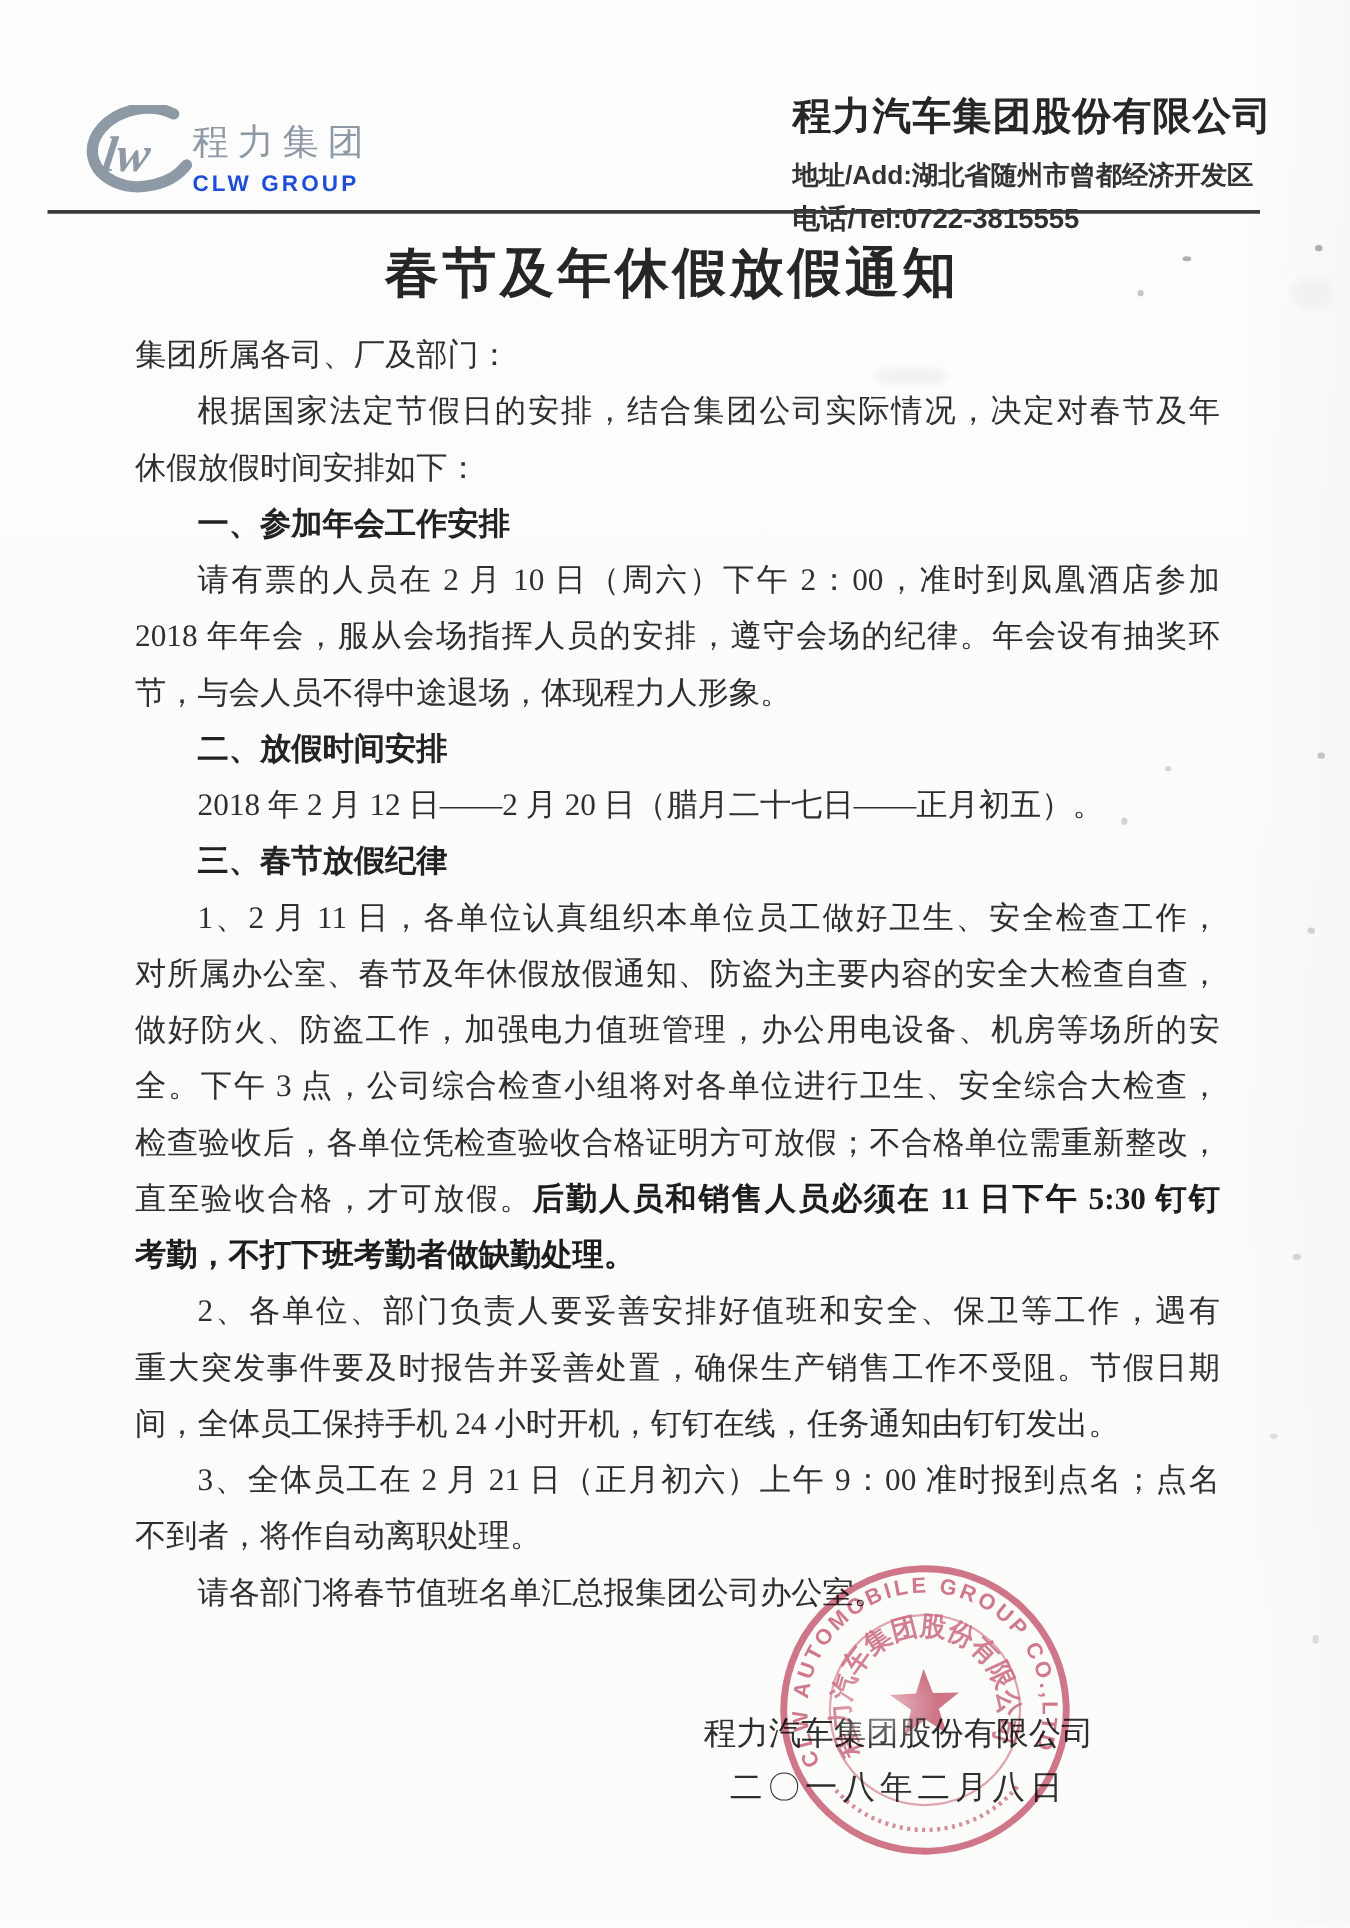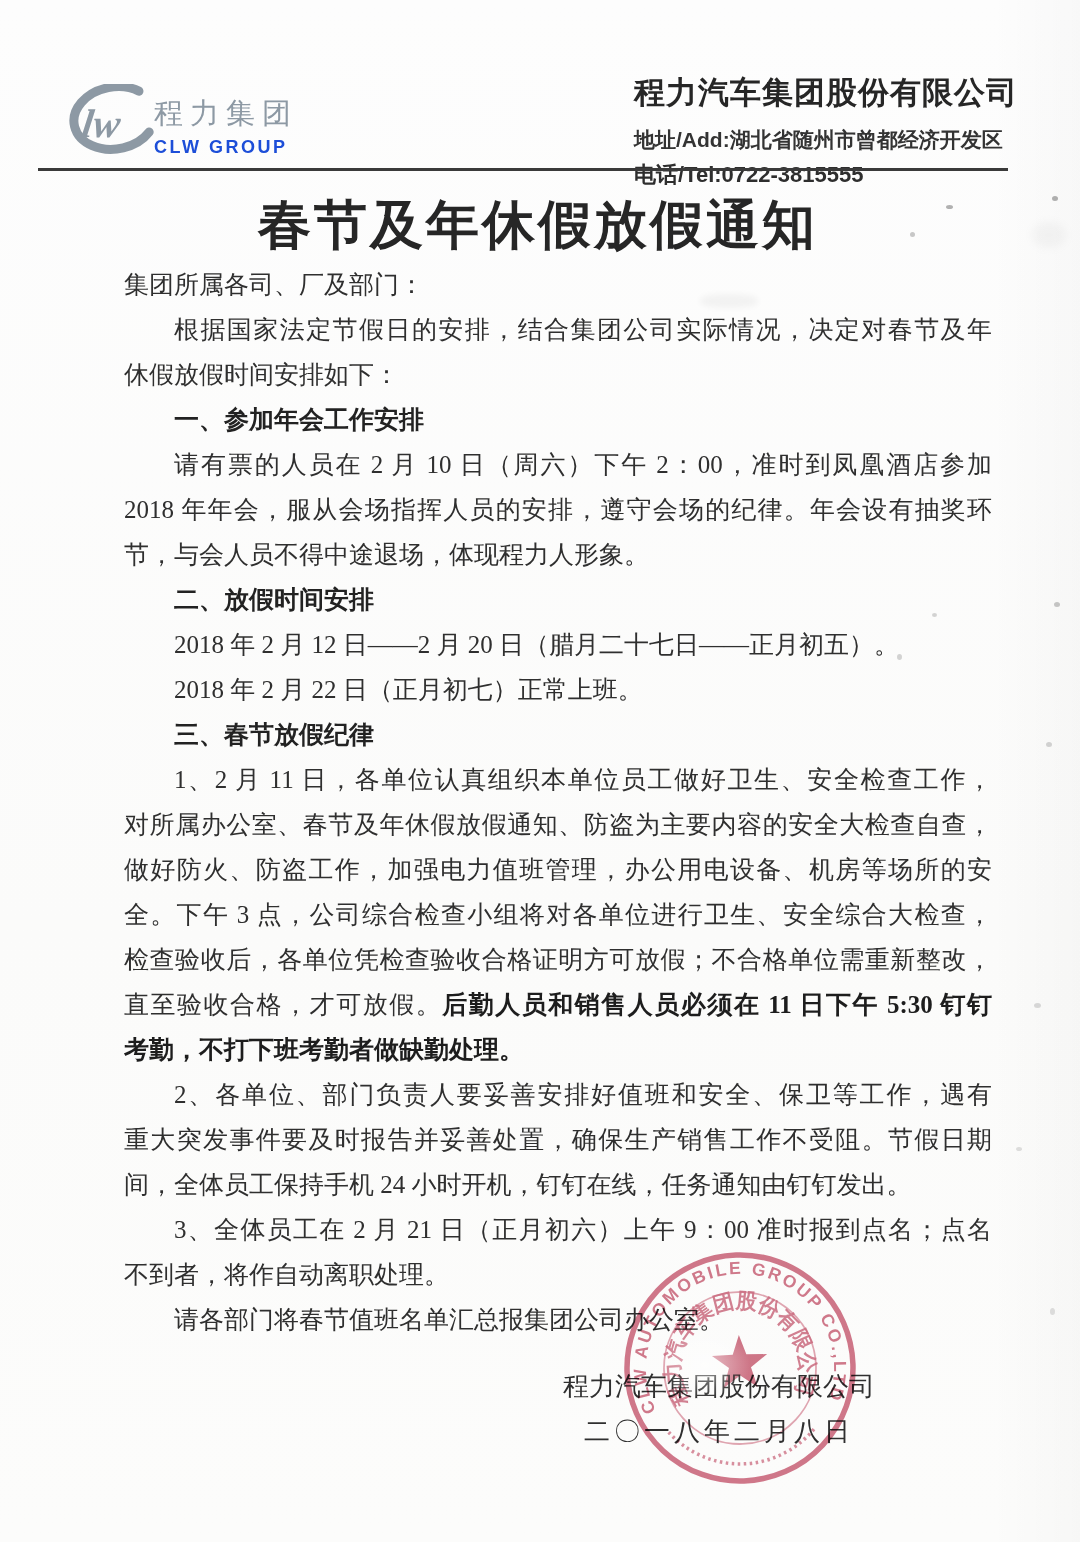--- a/index.html
+++ b/index.html
@@ -22,32 +22,32 @@
   .logo-en{font-family:"Liberation Sans","DejaVu Sans",sans-serif;font-weight:bold;
     font-size:18px;letter-spacing:2.5px;color:#1d4ed8;margin-top:3px;}
   .head-right{position:absolute;left:634px;top:72px;width:420px;
     font-family:"Liberation Sans","DejaVu Sans",sans-serif;}
   .company-name{font-size:31px;font-weight:bold;color:#262626;letter-spacing:1px;}
   .addr{font-size:21px;font-weight:600;color:#333;margin-top:12px;}
   .tel{font-size:22px;font-weight:700;color:#2e2e2e;margin-top:6px;}
   .rule{position:absolute;left:38px;top:168px;width:970px;height:3px;background:#3a3a3a;}
   
   .title{position:absolute;left:0;top:190px;width:1076px;text-align:center;
-    font-size:53px;font-weight:bold;letter-spacing:3px;color:#262626;}
+    font-size:43px;font-weight:bold;letter-spacing:3px;color:#262626;}
   
-  main{position:absolute;left:124px;top:262px;width:868px;}
+  main{position:absolute;left:108px;top:262px;width:868px;}
   .ln{height:45px;line-height:45px;font-size:25px;color:#2f2f2f;overflow:hidden;}
   .ln.indent{padding-left:50px;}
   .ln.justify{text-align:justify;text-align-last:justify;}
   .ln.heading{font-weight:bold;color:#222;}
   .ln b{font-weight:bold;color:#1d1d1d;}
   
   .signature{position:absolute;left:558px;top:1364px;width:322px;text-align:center;
     font-size:26px;color:#2f2f2f;line-height:45px;}
-  .sig-date{letter-spacing:4px;}
+  .sig-date{letter-spacing:4px;font-family:Liberation Mono, monospace;}
   
   .stamp{position:absolute;left:608px;top:1236px;width:264px;height:264px;
     opacity:.84;mix-blend-mode:multiply;transform:rotate(-2deg);}
   .stamp-fade{position:absolute;left:660px;top:1330px;width:90px;height:70px;
     background:radial-gradient(closest-side,rgba(255,255,255,.55),rgba(255,255,255,0));
     pointer-events:none;}
   
   .spk{position:absolute;border-radius:50%;pointer-events:none;}
   .s1{left:1052px;top:196px;width:6px;height:5px;background:#555;opacity:.45;}
   .s2{left:946px;top:205px;width:7px;height:4px;background:#666;opacity:.5;}
@@ -89,21 +89,20 @@
 <main id="body-lines">
     <div class="ln flush"><span>集团所属各司、厂及部门：</span></div>
     <div class="ln indent justify"><span>根据国家法定节假日的安排，结合集团公司实际情况，决定对春节及年</span></div>
     <div class="ln flush"><span>休假放假时间安排如下：</span></div>
     <div class="ln indent heading"><span>一、参加年会工作安排</span></div>
     <div class="ln indent justify"><span>请有票的人员在 2 月 10 日（周六）下午 2：00，准时到凤凰酒店参加</span></div>
     <div class="ln flush justify"><span>2018 年年会，服从会场指挥人员的安排，遵守会场的纪律。年会设有抽奖环</span></div>
     <div class="ln flush"><span>节，与会人员不得中途退场，体现程力人形象。</span></div>
     <div class="ln indent heading"><span>二、放假时间安排</span></div>
     <div class="ln indent"><span>2018 年 2 月 12 日——2 月 20 日（腊月二十七日——正月初五）。</span></div>
-    <div class="ln indent"><span>2018 年 2 月 22 日（正月初七）正常上班。</span></div>
     <div class="ln indent heading"><span>三、春节放假纪律</span></div>
     <div class="ln indent justify"><span>1、2 月 11 日，各单位认真组织本单位员工做好卫生、安全检查工作，</span></div>
     <div class="ln flush justify"><span>对所属办公室、春节及年休假放假通知、防盗为主要内容的安全大检查自查，</span></div>
     <div class="ln flush justify"><span>做好防火、防盗工作，加强电力值班管理，办公用电设备、机房等场所的安</span></div>
     <div class="ln flush justify"><span>全。下午 3 点，公司综合检查小组将对各单位进行卫生、安全综合大检查，</span></div>
     <div class="ln flush justify"><span>检查验收后，各单位凭检查验收合格证明方可放假；不合格单位需重新整改，</span></div>
     <div class="ln flush justify"><span>直至验收合格，才可放假。</span><b>后勤人员和销售人员必须在 11 日下午 5:30 钉钉</b></div>
     <div class="ln flush"><b>考勤，不打下班考勤者做缺勤处理。</b></div>
     <div class="ln indent justify"><span>2、各单位、部门负责人要妥善安排好值班和安全、保卫等工作，遇有</span></div>
     <div class="ln flush justify"><span>重大突发事件要及时报告并妥善处置，确保生产销售工作不受阻。节假日期</span></div>

